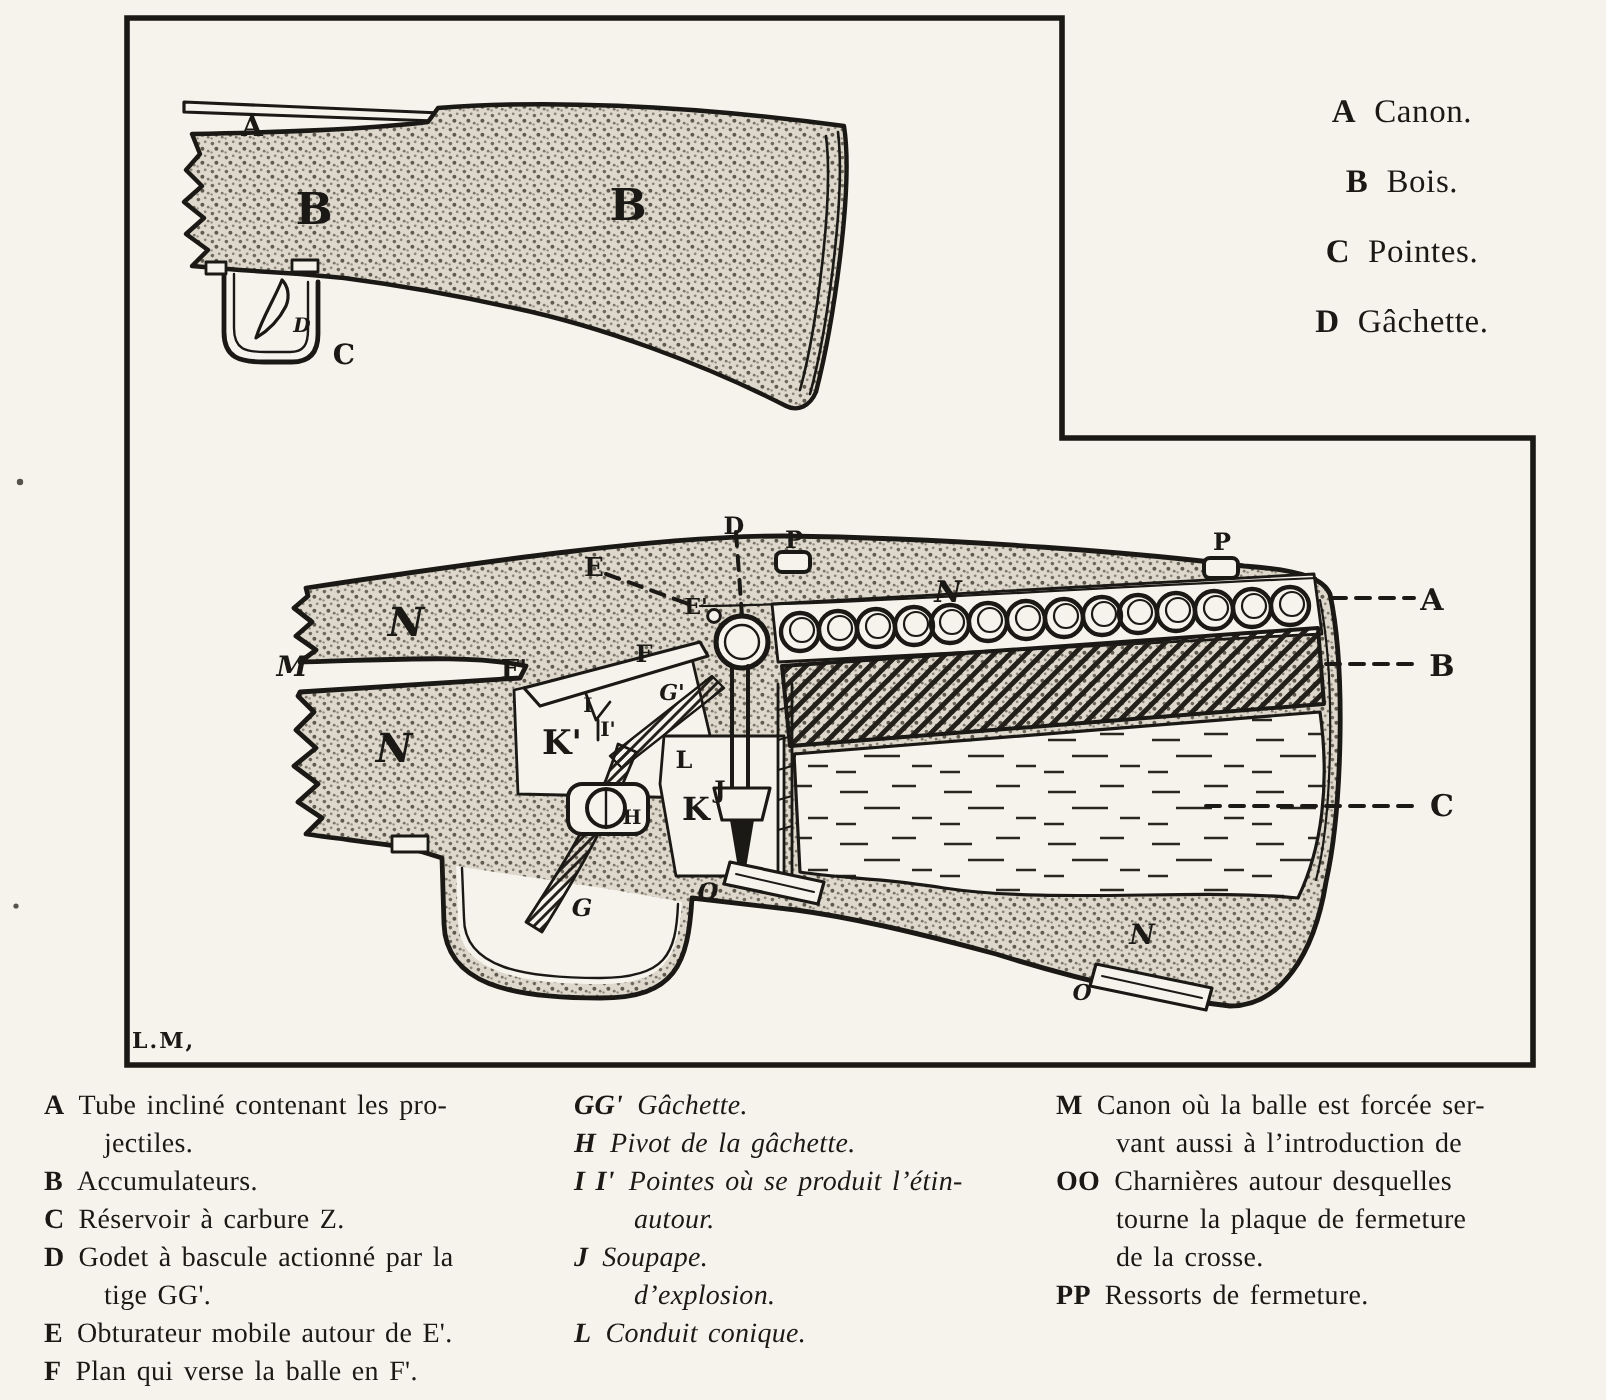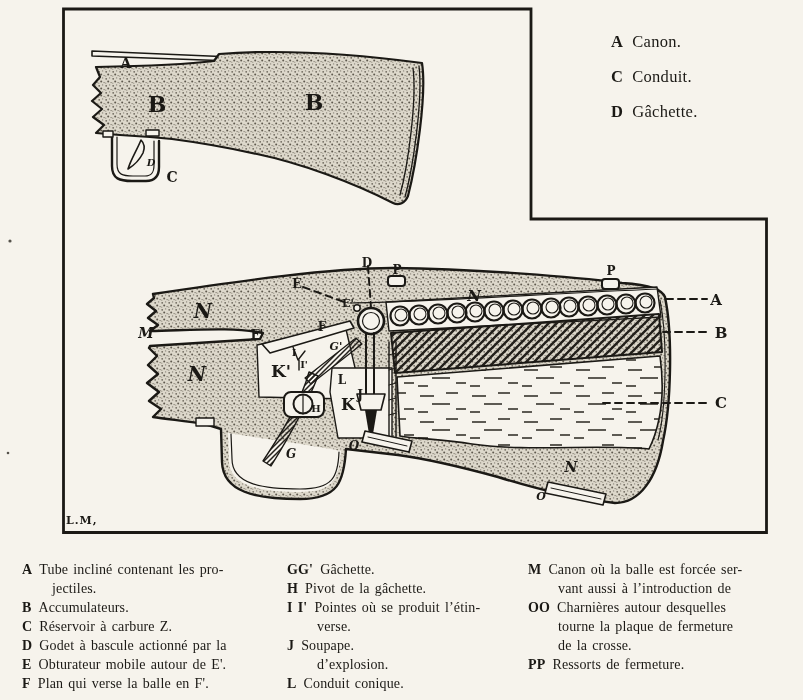--- a/index.html
+++ b/index.html
@@ -1,28 +1,28 @@
 <!DOCTYPE html>
 <html><head>
 <meta charset="utf-8">
 <style>
   html,body{margin:0;padding:0;}
   body{background:#e8e5de;}
   #page{position:relative;width:803px;height:700px;background:#f6f3ec;overflow:hidden;
         font-family:"Liberation Serif","DejaVu Serif",serif;color:#1b1915;}
   #plate{position:absolute;left:0;top:0;}
   
-  .legend-top{position:absolute;left:611px;top:32px;width:180px;}
+  .legend-top{position:absolute;left:611px;top:46px;width:180px;text-align:center;}
   .legend-top .lt-item{margin-bottom:15px;font-size:16.5px;letter-spacing:.3px;}
   .lt-key{font-weight:bold;margin-right:9px;}
   
   .legend-bottom{position:absolute;left:0;top:544px;width:803px;font-size:14px;line-height:19px;}
-  .lg-col{position:absolute;top:0;margin-top:16px;}
+  .lg-col{position:absolute;top:0;}
   .lg-col1{left:22px;width:264px;}
-  .lg-col2{left:287px;width:258px;}
+  .lg-col2{left:287px;width:258px;font-style:italic;}
   .lg-col3{left:528px;width:254px;}
   .lg-item{letter-spacing:.15px;word-spacing:1.5px;}
   .lg-key{font-weight:bold;margin-right:7px;white-space:nowrap;}
   .lg-cont{margin-left:30px;}
   svg text{font-family:"DejaVu Serif","Liberation Serif",serif;fill:#1b1915;}
   .lab{font-weight:bold;}
   .it{font-style:italic;}
 </style>
 </head>
 <body>
@@ -217,60 +217,64 @@
       </g>
       <text x="66" y="524" font-size="11" font-weight="bold" letter-spacing="1">L.M,</text>
     </g>
   </svg>
 
   <div class="legend-top">
     <div class="lt-item">
       <span class="lt-key">A</span><span>Canon.</span>
     </div>
     <div class="lt-item">
-      <span class="lt-key">C</span><span>Conduit.</span>
+      <span class="lt-key">B</span><span>Bois.</span>
+    </div>
+    <div class="lt-item">
+      <span class="lt-key">C</span><span>Pointes.</span>
     </div>
     <div class="lt-item">
       <span class="lt-key">D</span><span>Gâchette.</span>
     </div>
   </div>
 
   <div class="legend-bottom">
     <div class="lg-col lg-col1">
       <div class="lg-item">
         <div><span class="lg-key">A</span><span>Tube incliné contenant les pro-</span></div>
         <div class="lg-cont">jectiles.</div>
       </div>
       <div class="lg-item">
         <div><span class="lg-key">B</span><span>Accumulateurs.</span></div>
       </div>
       <div class="lg-item">
         <div><span class="lg-key">C</span><span>Réservoir à carbure Z.</span></div>
       </div>
       <div class="lg-item">
         <div><span class="lg-key">D</span><span>Godet à bascule actionné par la</span></div>
+        <div class="lg-cont">tige GG'.</div>
       </div>
       <div class="lg-item">
         <div><span class="lg-key">E</span><span>Obturateur mobile autour de E'.</span></div>
       </div>
       <div class="lg-item">
         <div><span class="lg-key">F</span><span>Plan qui verse la balle en F'.</span></div>
       </div>
     </div>
 
     <div class="lg-col lg-col2">
       <div class="lg-item">
         <div><span class="lg-key">GG'</span><span>Gâchette.</span></div>
       </div>
       <div class="lg-item">
         <div><span class="lg-key">H</span><span>Pivot de la gâchette.</span></div>
       </div>
       <div class="lg-item">
         <div><span class="lg-key">I I'</span><span>Pointes où se produit l’étin-</span></div>
-        <div class="lg-cont">verse.</div>
+        <div class="lg-cont">autour.</div>
       </div>
       <div class="lg-item">
         <div><span class="lg-key">J</span><span>Soupape.</span></div>
       </div>
       <div class="lg-item">
         <div class="lg-cont">d’explosion.</div>
       </div>
       <div class="lg-item">
         <div><span class="lg-key">L</span><span>Conduit conique.</span></div>
       </div>

